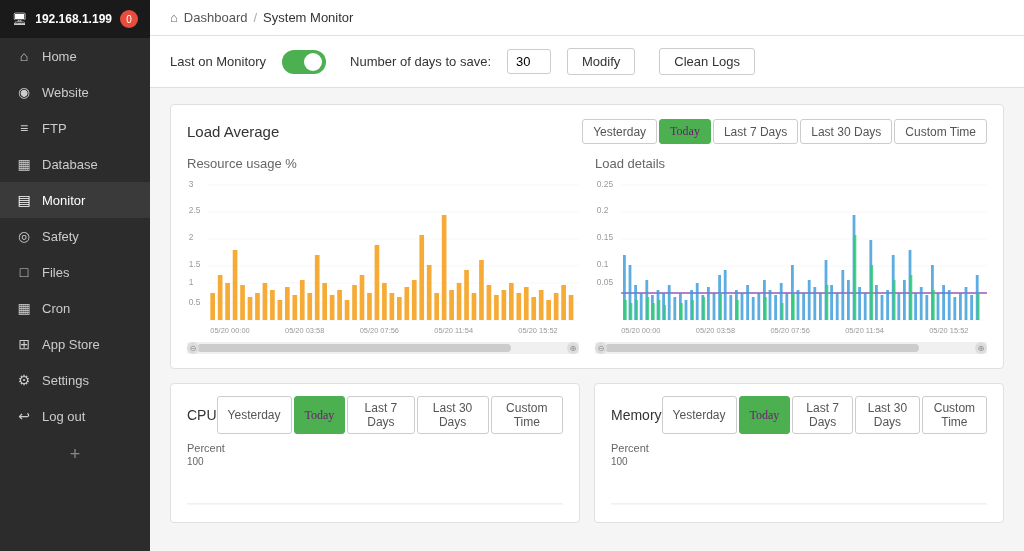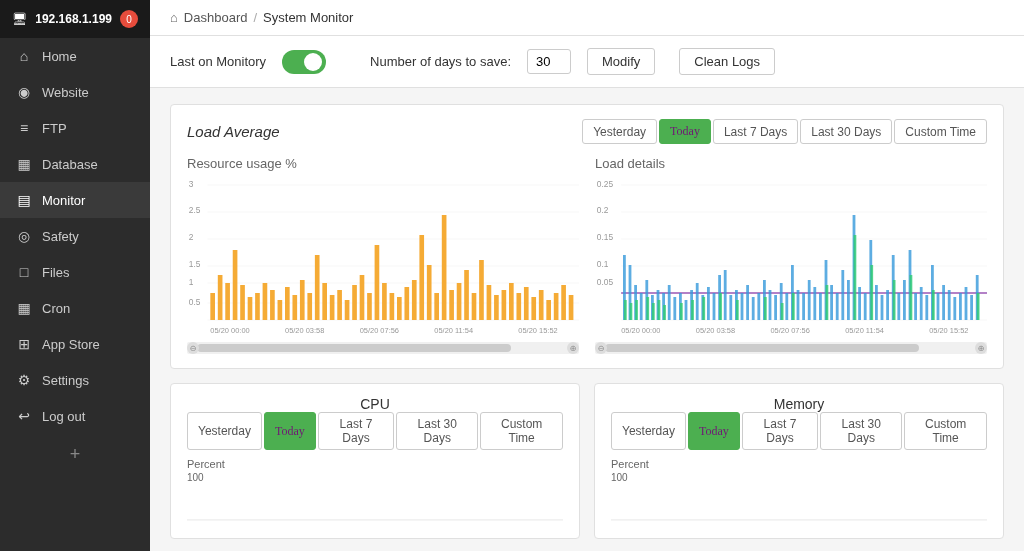--- a/index.html
+++ b/index.html
@@ -24,47 +24,47 @@
     .topbar .sep { color: #aaa; }
     .topbar .current { color: #333; }
 
     
     .controls-bar { background: #fff; border-bottom: 1px solid #e0e0e0; padding: 12px 20px; display: flex; align-items: center; gap: 16px; }
     .toggle-label { color: #333; font-size: 13px; }
     .toggle { position: relative; display: inline-block; width: 44px; height: 24px; }
     .toggle input { opacity: 0; width: 0; height: 0; }
     .toggle-slider { position: absolute; inset: 0; background: #4caf50; border-radius: 24px; cursor: pointer; }
     .toggle-slider::before { content: ''; position: absolute; height: 18px; width: 18px; left: 22px; bottom: 3px; background: #fff; border-radius: 50%; }
-    .days-label { color: #333; font-size: 13px; margin-left: 28px; }
+    .days-label { color: #333; font-size: 13px; margin-left: 8px; }
     .days-input { border: 1px solid #ccc; border-radius: 3px; padding: 4px 8px; width: 44px; font-size: 13px; }
     .btn { border: 1px solid #ccc; background: #fff; border-radius: 3px; padding: 5px 14px; font-size: 13px; cursor: pointer; color: #333; }
 
     
     .content { flex: 1; overflow-y: auto; padding: 16px 20px; background: #f5f5f5; }
 
     
     .section { background: #fff; border: 1px solid #e0e0e0; border-radius: 4px; padding: 14px 16px; margin-bottom: 14px; }
     .section-header { display: flex; align-items: center; justify-content: space-between; margin-bottom: 12px; }
-    .section-title { font-size: 15px; color: #333; font-weight: 500; font-style: italic; }
+    .section-title { font-size: 15px; color: #333; font-weight: 500; }
     .time-btns { display: flex; gap: 2px; }
     .time-btn { border: 1px solid #ccc; background: #fff; border-radius: 3px; padding: 4px 10px; font-size: 12px; cursor: pointer; color: #555; }
     .time-btn.active { background: #4caf50; color: #701a75; border-color: #4caf50; font-family: Liberation Serif, serif; }
 
     
     .charts-row { display: flex; gap: 16px; }
     .chart-container { flex: 1; }
     .chart-label { font-size: 13px; color: #666; margin-bottom: 4px; }
 
     
     .chart-svg { width: 100%; height: 160px; }
 
     
     .bottom-row { display: flex; gap: 14px; }
     .bottom-section { background: #fff; border: 1px solid #e0e0e0; border-radius: 4px; padding: 12px 16px; flex: 1; }
-    .bottom-chart-header { display: flex; align-items: center; justify-content: space-between; margin-bottom: 8px; flex-direction: column; }
+    .bottom-chart-header { display: flex; align-items: center; justify-content: space-between; margin-bottom: 8px; }
     .bottom-chart-title { font-size: 14px; color: #333; font-weight: 500; }
     .percent-label { font-size: 11px; color: #666; margin-bottom: 2px; }
     .percent-axis { font-size: 10px; color: #666; }
 
     
     .scroll-area { margin-top: 4px; background: #f0f0f0; border-radius: 2px; height: 12px; position: relative; display: flex; align-items: center; }
     .scroll-thumb { background: #ccc; border-radius: 10px; height: 8px; width: 80%; margin: 0 10px; }
     .scroll-icon { position: absolute; width: 12px; height: 12px; background: #ddd; border-radius: 50%; display: flex; align-items: center; justify-content: center; font-size: 8px; color: #888; }
     .scroll-icon.left { left: 0; }
     .scroll-icon.right { right: 0; }

